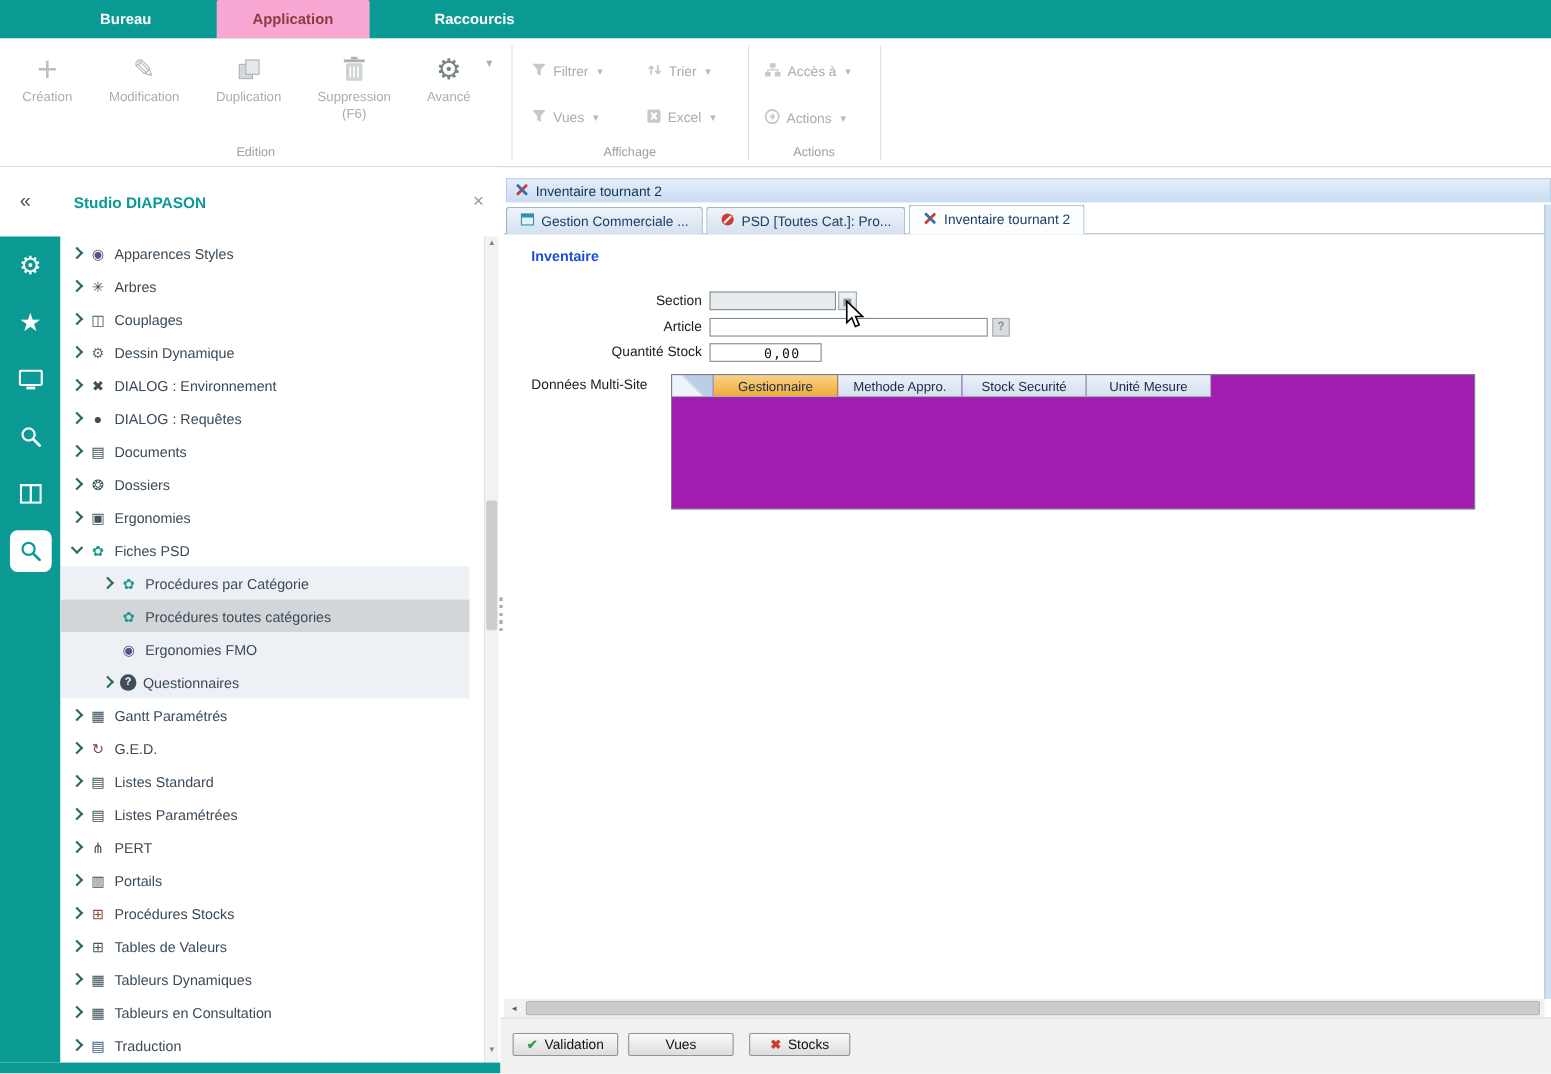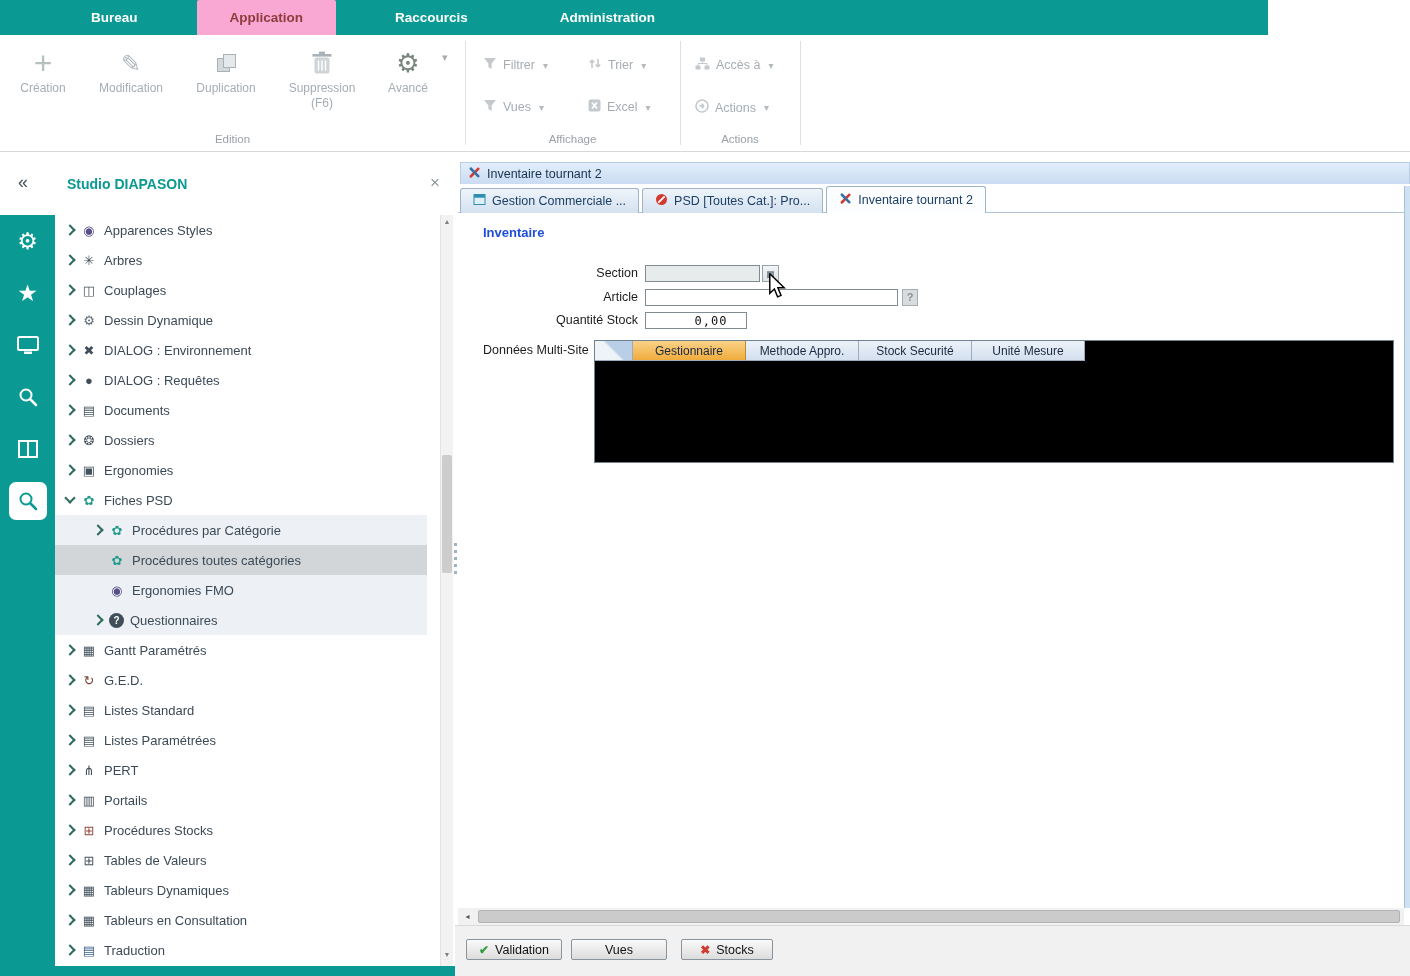--- a/index.html
+++ b/index.html
@@ -1,20 +1,20 @@
 <!DOCTYPE html>
 <html><head>
 <meta charset="utf-8">
 <style>
   html,body{margin:0;padding:0;background:#e8e8e8}
   .page{position:relative;width:1410px;height:976px;background:#fff;overflow:hidden;
         font-family:"Liberation Sans",sans-serif;-webkit-font-smoothing:antialiased}
 
   
-  .topbar{position:absolute;left:0;top:0;width:1268px;height:35px;background:#0a9a93;
+  .topbar{position:absolute;left:0;top:0;width:1410px;height:35px;background:#0a9a93;
           display:flex;align-items:stretch;padding-left:58px;box-sizing:border-box}
   .top-tab{display:flex;align-items:center;padding:0 33px;margin-right:26px;color:#fff;
            font-weight:bold;font-size:13.5px;cursor:default;white-space:nowrap}
   .top-tab.active{background:#f9a8d4;color:#8d3b3b;border-radius:2px 2px 0 0}
 
   
   .ribbon{position:absolute;left:0;top:35px;width:1410px;height:117px;background:#fff;
           border-bottom:1px solid #d8d8d8;box-sizing:border-box}
   .rib-sep{position:absolute;top:6px;height:104px;width:1px;background:#e0e0e0}
   .rib-grouplabel{position:absolute;top:98px;font-size:11.5px;color:#9aa1a7;text-align:center}
@@ -85,22 +85,22 @@
           font-size:12px;color:#111;padding:0 3px;font-family:"Liberation Sans",sans-serif}
   .finput.disabled{background:#e8ebec}
   .finput.qty{font-family:"DejaVu Sans Mono",monospace;text-align:center;letter-spacing:1px}
   .mini-btn{position:absolute;width:17px;height:17px;background:linear-gradient(#f2f4f5,#dde2e5);
             border:1px solid #98a2aa;box-sizing:border-box;display:flex;align-items:center;
             justify-content:center;font-size:9px;color:#5a6a74;cursor:pointer}
   .help-btn{position:absolute;width:16px;height:17px;background:#d9dcdd;border:1px solid #a6adb3;
             box-sizing:border-box;text-align:center;line-height:15px;font-size:11px;font-weight:bold;
             color:#8a9096;cursor:pointer}
   .ms-label{position:absolute;left:25px;top:130px;font-size:12.5px;color:#1c1c1c}
-  .ms-table{position:absolute;left:136px;top:127px;width:800px;height:123px;border:1px solid #70818f;
-            box-sizing:border-box;background:#000000}
+  .ms-table{position:absolute;left:152px;top:127px;width:731px;height:123px;border:1px solid #70818f;
+            box-sizing:border-box;background:#a21caf}
   .th-row{display:flex;height:20px}
   .th-corner{width:38px;height:20px;flex:none;box-sizing:border-box;cursor:pointer;
              background:linear-gradient(45deg,#eef3f8 0 47%,#b9cfe7 53% 100%);
              border-right:1px solid #9cacbd;border-bottom:1px solid #9cacbd}
   .th-cell{width:113px;height:20px;flex:none;box-sizing:border-box;display:flex;align-items:center;
            justify-content:center;font-size:12px;color:#1a2940;cursor:pointer;
            background:linear-gradient(#ecf2f9,#d4e0ee);
            border-right:1px solid #9cacbd;border-bottom:1px solid #9cacbd}
   .th-cell.highlight{background:linear-gradient(#f9d288,#f0ac3c);border-right-color:#c08a2e}
   .vstrip{position:absolute;left:1404px;top:186px;width:6px;height:722px;background:#cfe2f4;
@@ -134,23 +134,20 @@
       </div>
 
       <div class="top-tab active">
         <span>Application</span>
       </div>
 
       <div class="top-tab">
         <span>Raccourcis</span>
       </div>
 
-      <div class="top-tab">
-        <span>Administration</span>
-      </div>
     </div>
 
   <div class="ribbon">
     <div class="big-btn" style="left:10px;width:66px">
       <span class="bicon">
           <span class="glyph-plus">+</span>
         </span>
       <span>Création</span>
     </div>
     <div class="big-btn" style="left:86px;width:90px">

